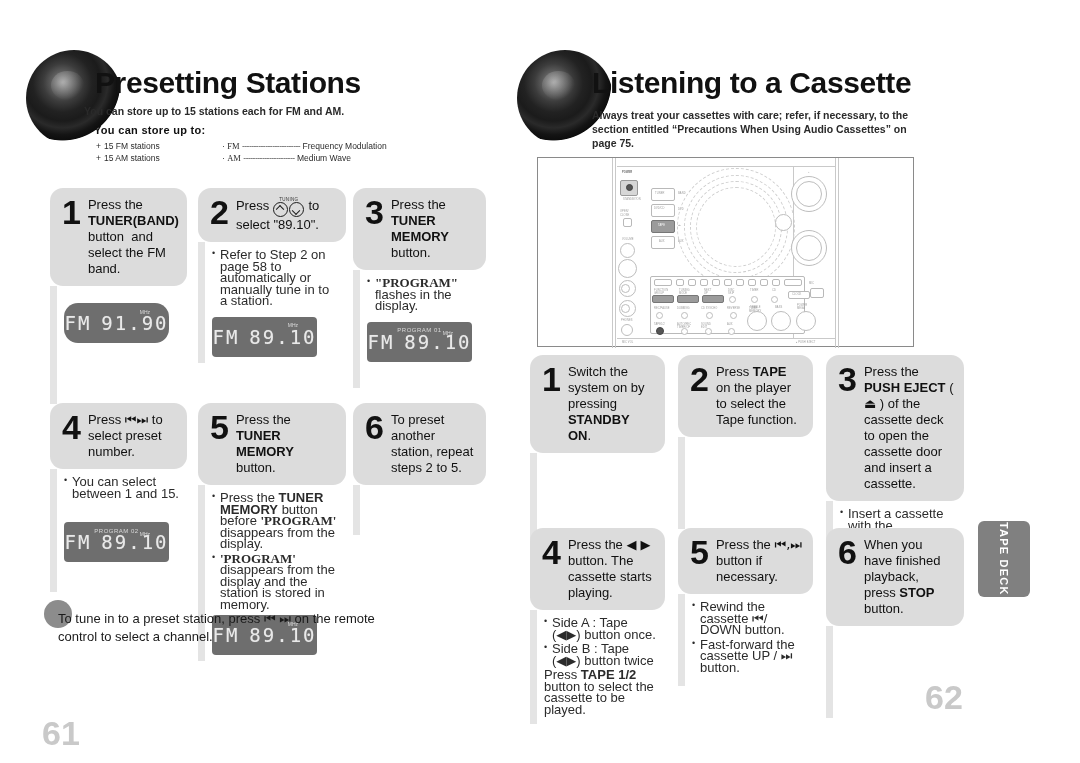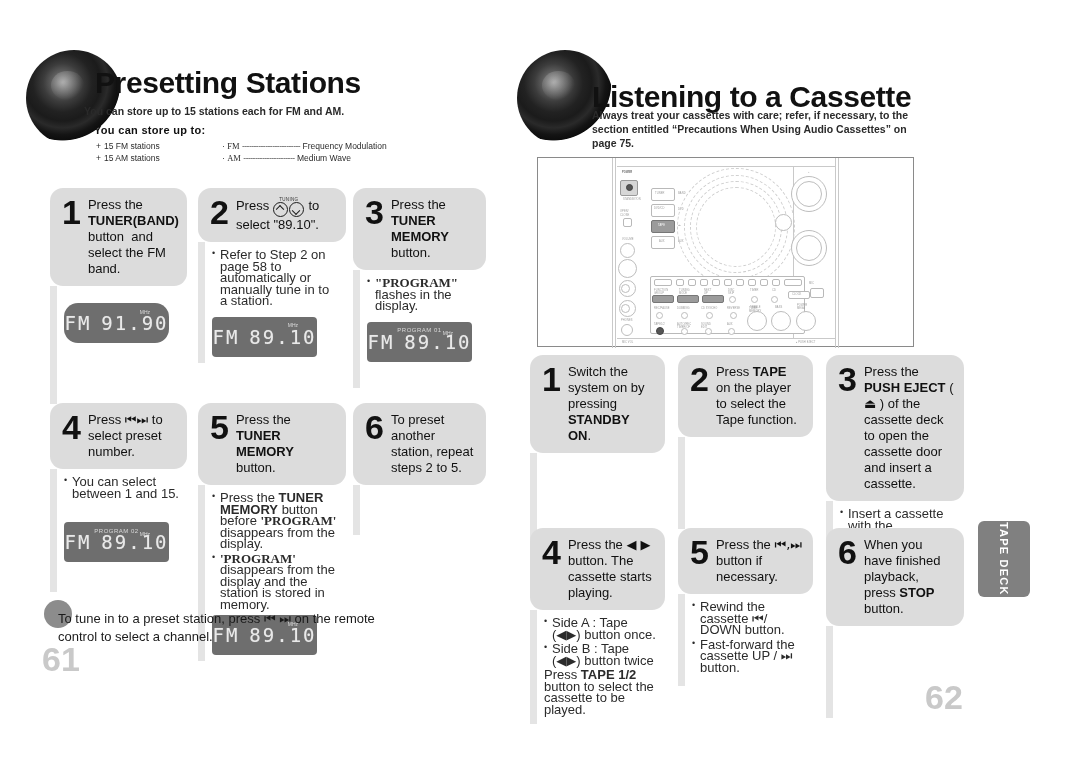--- a/index.html
+++ b/index.html
@@ -411,28 +411,28 @@
       <div class="step-body" style="min-height:50px;">
         <div></div>
       </div>
     </div>
 
     <div class="tip-wrap" style="left:44px; top:600px;">
       <div class="tip-dot"></div>
       <div class="tip-text">To tune in to a preset station, press ⏮ ⏭ on the remote control to select a channel.</div>
     </div>
 
-    <div class="pagenum" style="left:42px; top:640px;">61</div>
+    <div class="pagenum" style="left:42px; top:714px;">61</div>
   </div>
 
   <div>
 
     <div class="speaker" style="left:517px; top:50px;"></div>
 
-    <div class="head-title" style="left:592px; top:80px;">Listening to a Cassette</div>
+    <div class="head-title" style="left:592px; top:66px;">Listening to a Cassette</div>
 
     <div class="head-sub" style="left:592px; top:108px; width:330px;">Always treat your cassettes with care; refer, if necessary, to the section entitled “Precautions When Using Audio Cassettes” on page 75.</div>
 
     <div class="device-frame" style="left:537px; top:157px; width:377px; height:190px;">
 
       <div class="dev-line" style="left:74px;  top:0;   width:1px; height:190px;"></div>
       <div class="dev-line" style="left:77px;  top:0;   width:1px; height:190px;"></div>
       <div class="dev-line" style="left:297px; top:0;   width:1px; height:190px;"></div>
       <div class="dev-line" style="left:300px; top:0;   width:1px; height:190px;"></div>
       <div class="dev-line" style="left:79px;  top:8px; width:218px; height:1px;"></div>

